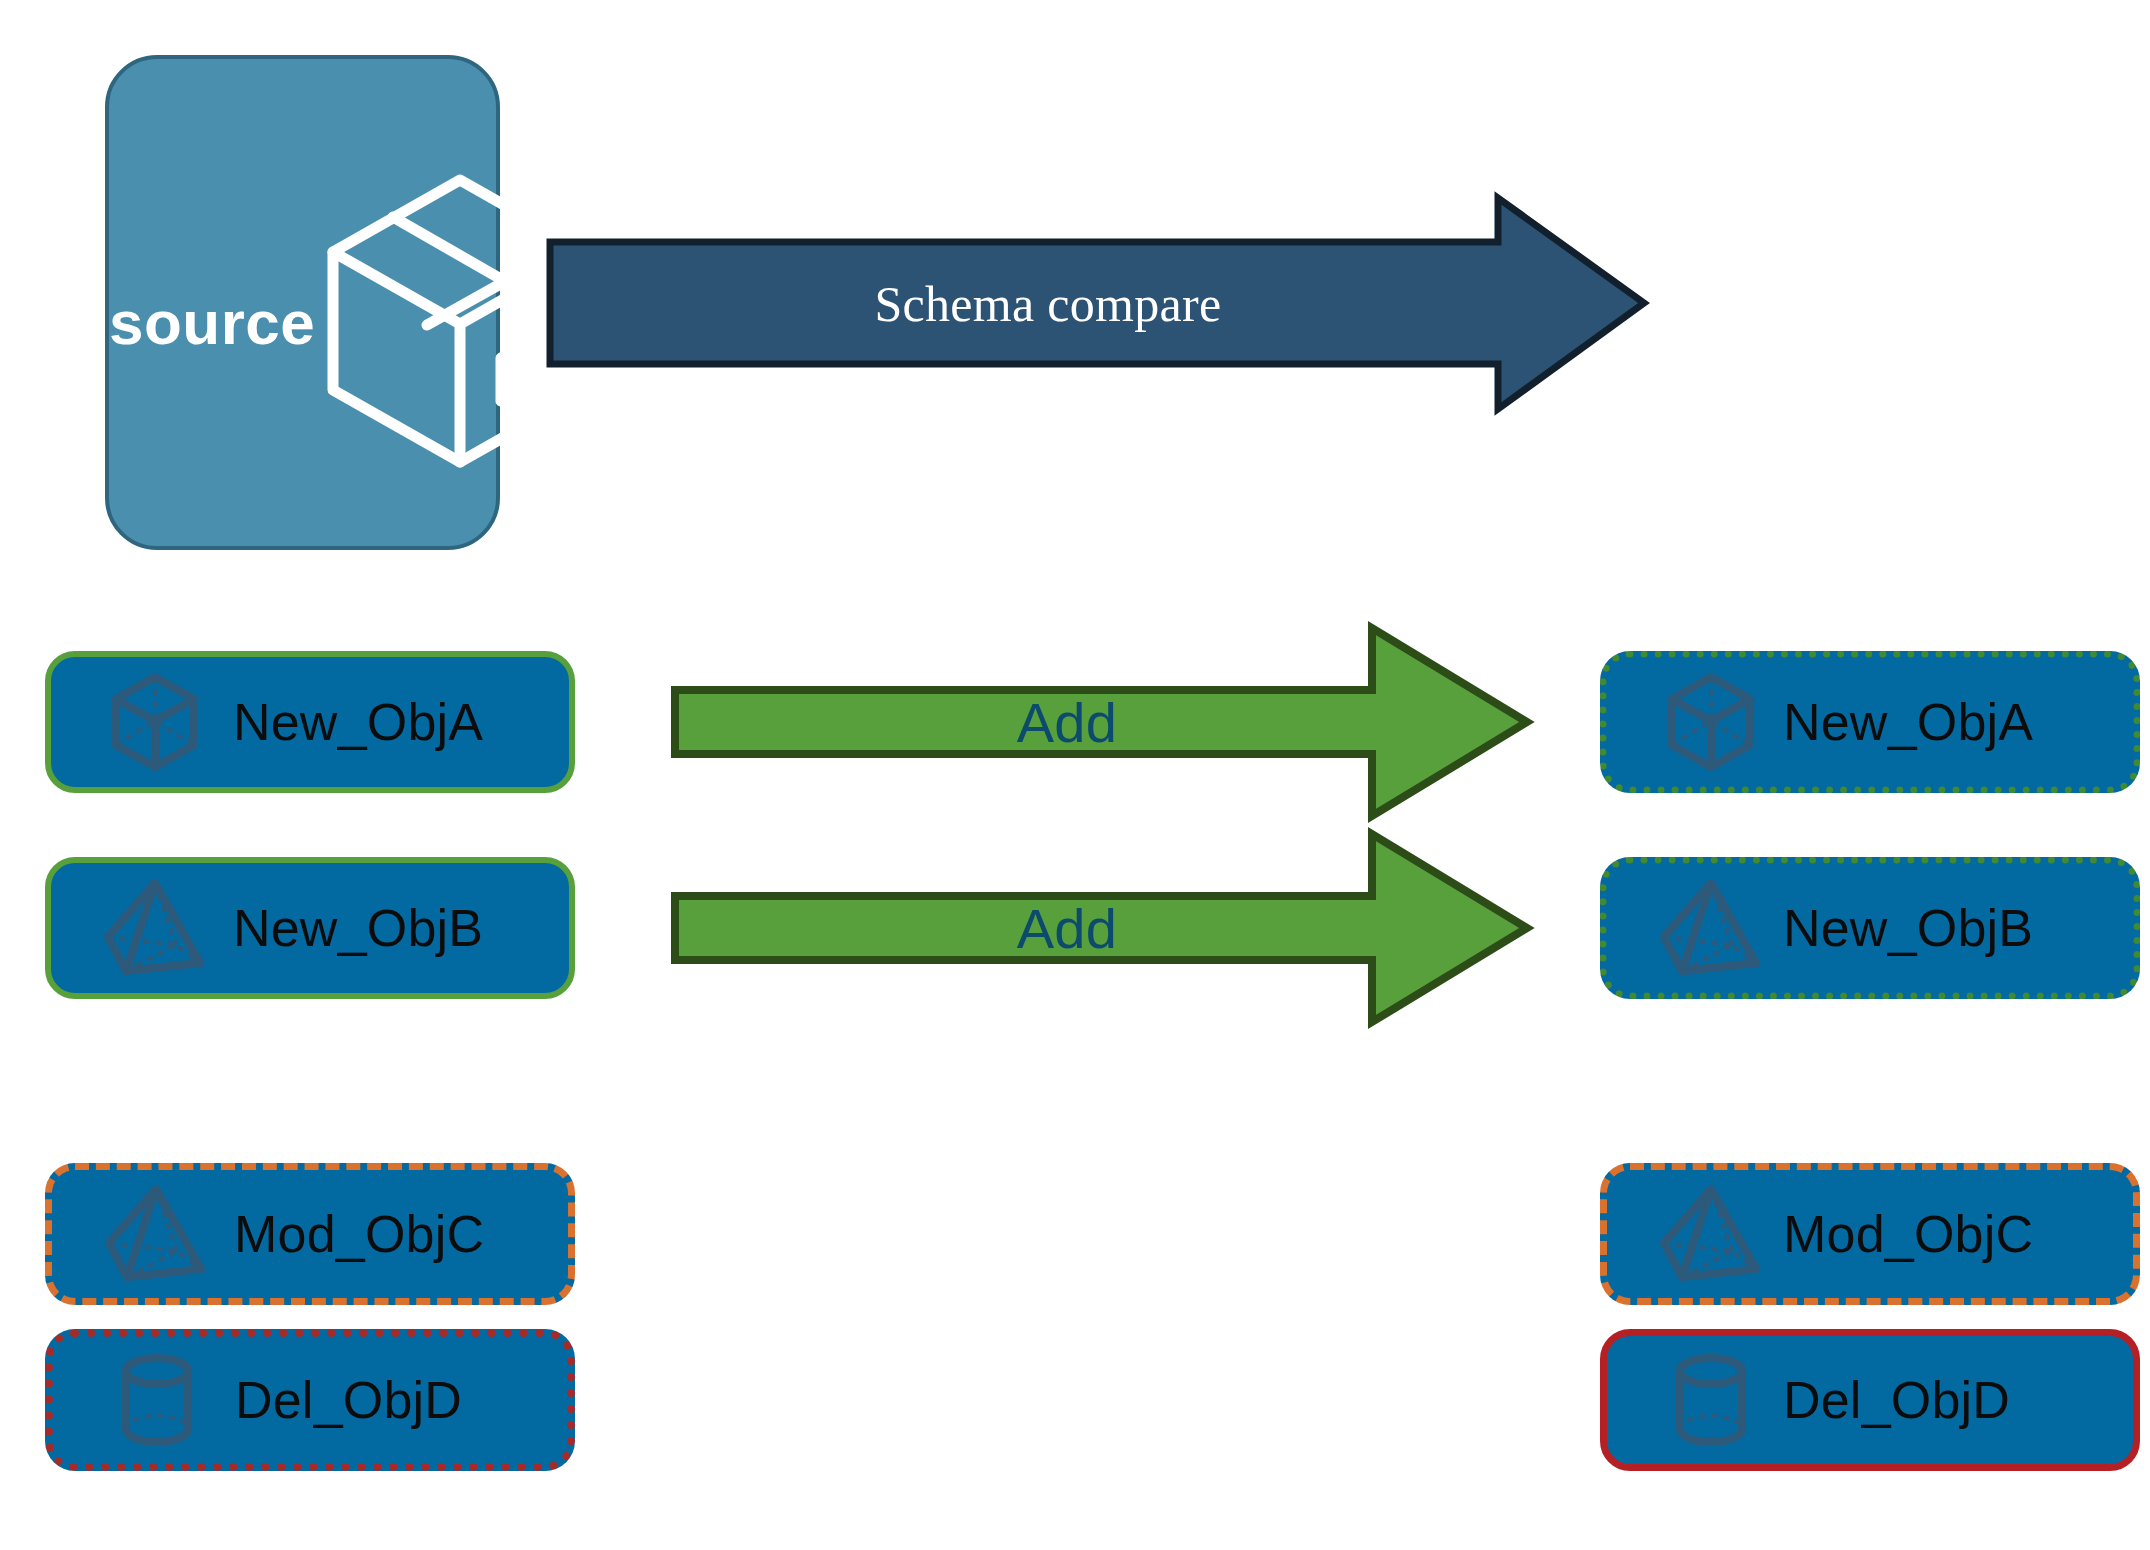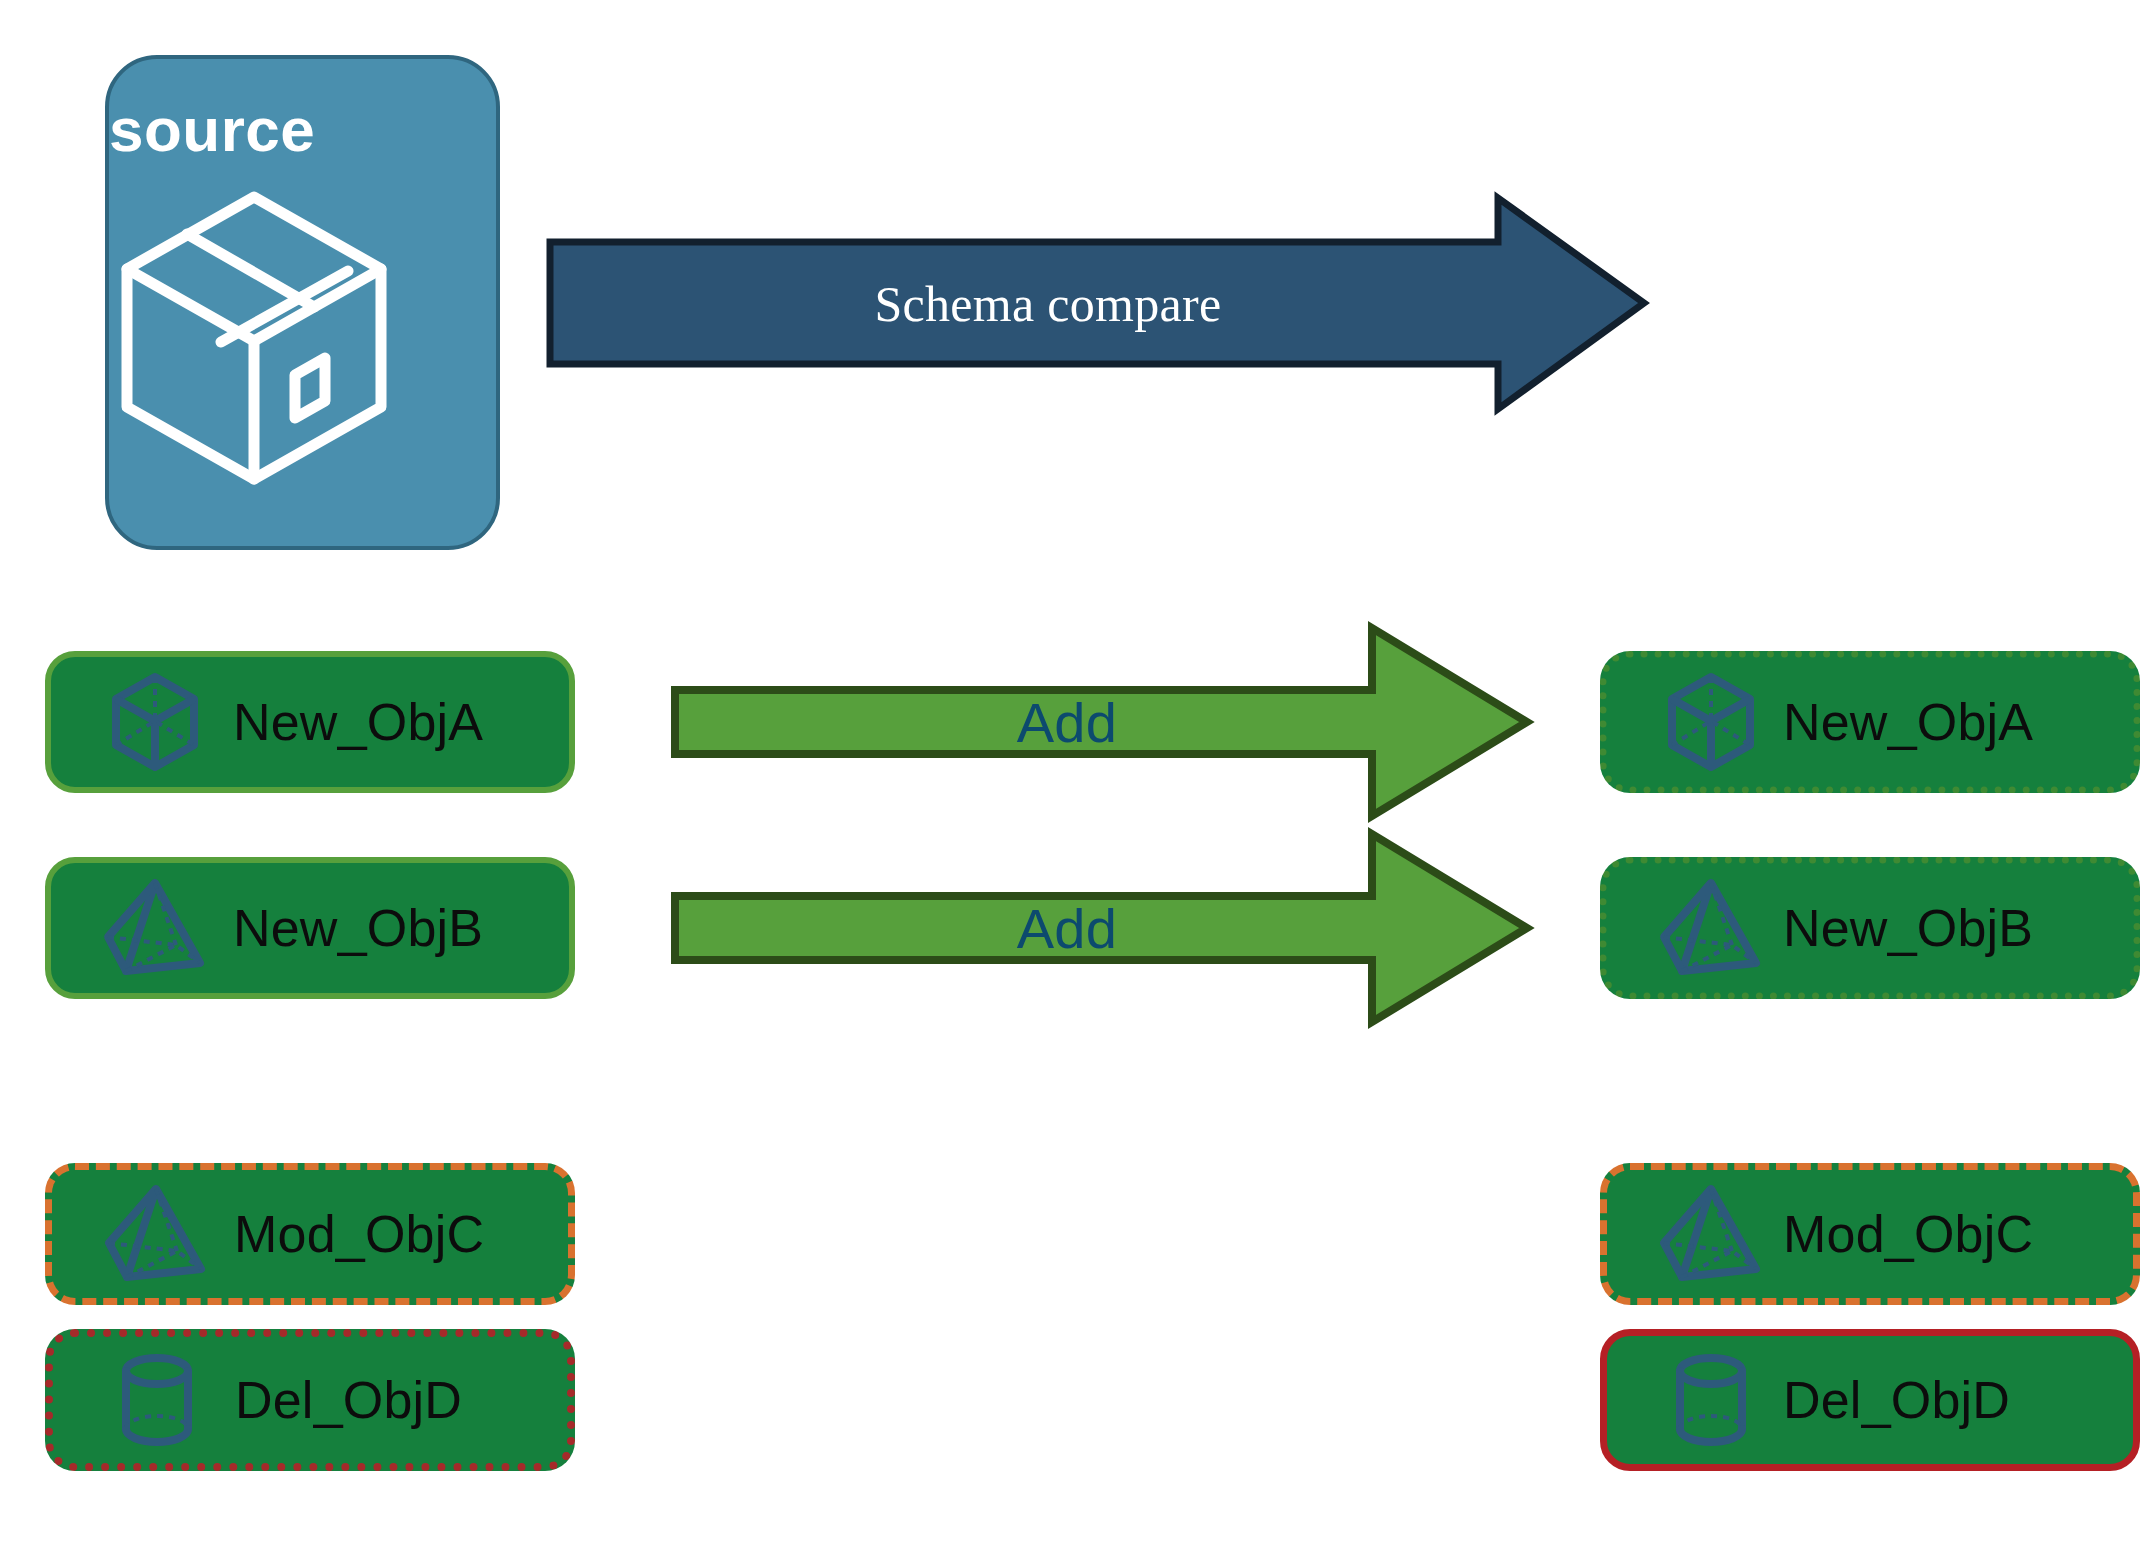--- a/index.html
+++ b/index.html
@@ -2,38 +2,38 @@
 <html><head>
 <meta charset="utf-8">
 <style>
   html,body{margin:0;padding:0;background:#ffffff;}
   body{width:2150px;height:1550px;font-family:"Liberation Sans",sans-serif;
        -webkit-font-smoothing:antialiased;}
   #stage{position:relative;width:2150px;height:1550px;overflow:hidden;background:#fff;}
 
   
   .endpoint{position:absolute;border-radius:52px;box-sizing:border-box;
-            display:flex;flex-direction:column;}
+            display:flex;align-items:center;}
   .endpoint-title{color:#ffffff;font-weight:bold;letter-spacing:.5px;
                   font-size:62px;line-height:1;margin-top:40px;}
   .endpoint-icon{margin-top:18px;}
 
   #source-panel{left:105px;top:55px;width:395px;height:495px;}
   #target-panel{left:1665px;top:55px;width:395px;height:495px;}
 
   
   #schema-arrow{position:absolute;left:548px;top:196px;width:1100px;height:215px;}
   .schema-label{position:absolute;left:0;top:0;width:1000px;height:215px;
                 display:flex;align-items:center;justify-content:center;
                 color:#fff;font-size:50px;letter-spacing:.3px;
                 pointer-events:none;font-family:Liberation Serif, serif;}
 
   
   .row{position:absolute;left:0;width:2150px;height:200px;}
-  .card{position:absolute;box-sizing:border-box;background:#15803d;
+  .card{position:absolute;box-sizing:border-box;background:#0369a1;
         border-radius:30px;display:flex;align-items:center;}
   .card-src{left:45px;width:530px;height:142px;top:29px;}
   .card-tgt{left:1600px;width:540px;height:142px;top:29px;}
   .card-icon{width:112px;height:112px;margin-left:48px;flex:0 0 auto;
              display:flex;align-items:center;justify-content:center;}
   .card-label{font-size:52px;color:#0c0c0c;margin-left:22px;white-space:nowrap;
               letter-spacing:.2px;}
   .card-tgt .card-label{margin-left:16px;}
 
   .arrow-wrap{position:absolute;left:672px;top:0;width:860px;height:200px;}

